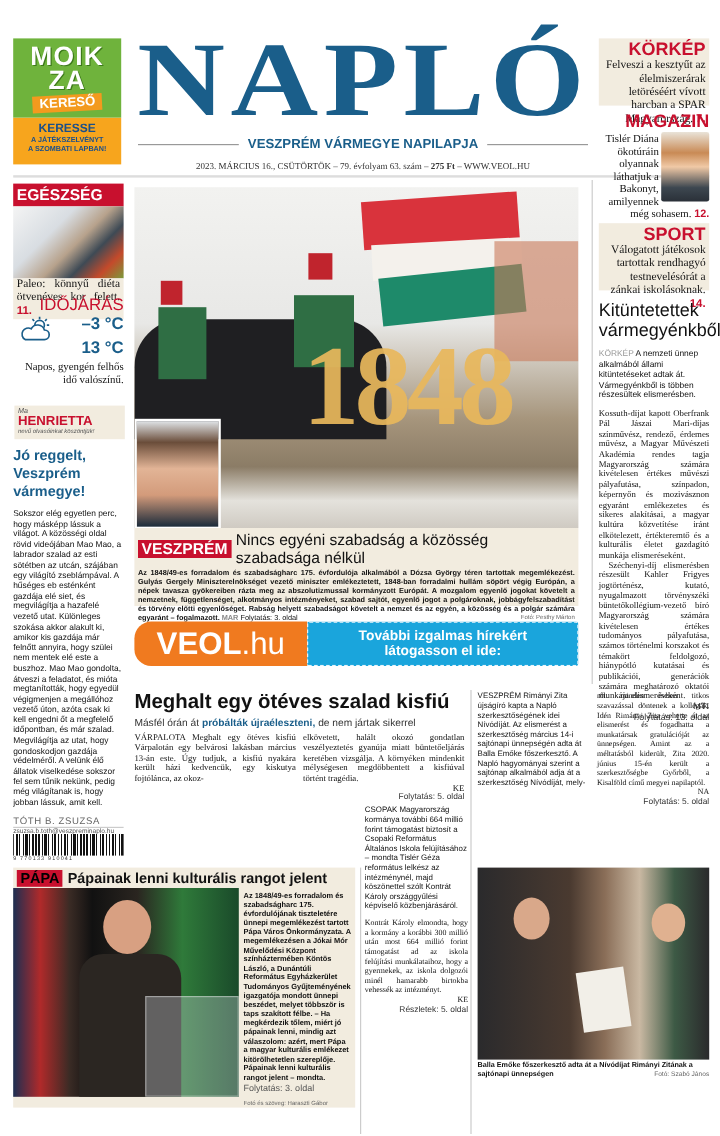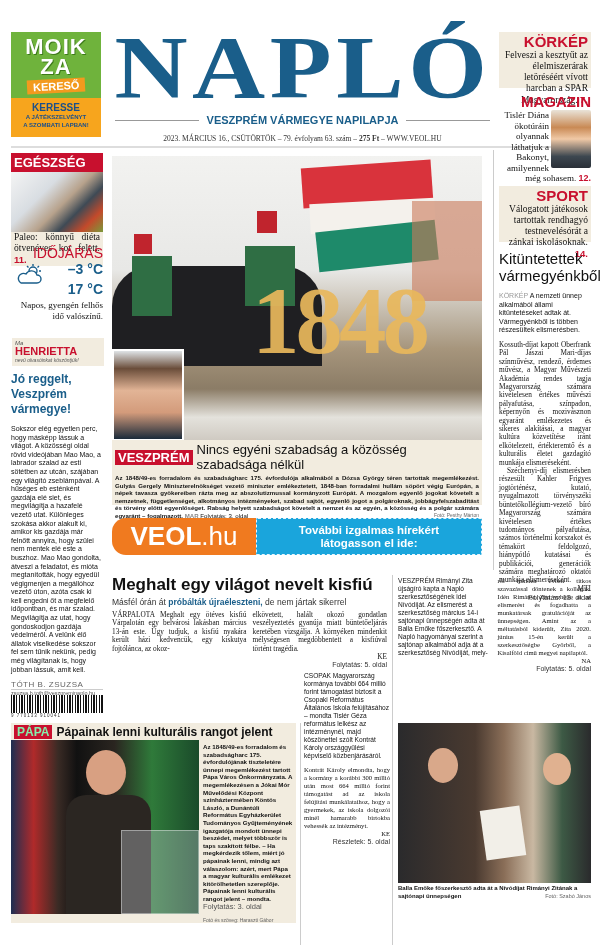--- a/index.html
+++ b/index.html
@@ -106,21 +106,21 @@
   <div style="position:absolute;left:4px;top:18px;width:30px;height:24px">
     <svg width="30" height="24" viewBox="0 0 30 24">
         <g fill="none" stroke="#1a5e8a" stroke-width="1.4">
           <circle cx="18" cy="8" r="4"></circle>
           <path d="M18 1v2M24 3l-1.5 1.5M26 8h-2M12 3l1.5 1.5"></path>
           <path d="M6 20h16a4 4 0 0 0 0-8 6 6 0 0 0-11-1 4.5 4.5 0 0 0-5 9z" fill="#fff"></path>
         </g>
       </svg>
   </div>
   <div class="sans blue" style="text-align:right;font-weight:900;font-size:14px">–3 °C</div>
-  <div class="sans blue" style="text-align:right;font-weight:900;font-size:14px;margin-top:4px">17 °C</div>
+  <div class="sans blue" style="text-align:right;font-weight:900;font-size:14px;margin-top:4px">13 °C</div>
   <div style="text-align:right;font-size:9px;line-height:11px;margin-top:3px">Napos, gyengén felhős idő valószínű.</div>
 </div>
 
 <div class="abs beige" style="left:12px;top:338px;width:92px;height:28px;padding:2px 3px">
   <div class="sans" style="font-size:6px;font-style:italic;color:#555">Ma</div>
   <div class="sans red" style="font-weight:900;font-size:11px;line-height:11px">HENRIETTA</div>
   <div class="sans" style="font-size:5px;font-style:italic;color:#555">nevű olvasóinkat köszöntjük!</div>
 </div>
 
 <div class="abs" style="left:11px;top:372px;width:92px">
@@ -166,21 +166,21 @@
   <div class="sans" style="flex:1;background:#f07a1f;color:#fff;font-size:26px;line-height:37px;text-align:center;border-radius:14px 0 0 14px">
     <b>VEOL</b><span>.hu</span>
   </div>
   <div class="sans" style="flex:0 0 226px;background:#1aa5dc;color:#fff;font-weight:700;font-size:11.5px;line-height:13px;text-align:center;padding-top:5px;border:1px dashed #e8f4fb;border-radius:2px">
     <div>További izgalmas hírekért</div>
     <div>látogasson el ide:</div>
   </div>
 </div>
 
 <div class="abs" style="left:112px;top:575px;width:275px">
-  <div class="sans" style="font-weight:700;font-size:17px;line-height:20px">Meghalt egy világot nevelt kisfiú</div>
+  <div class="sans" style="font-weight:700;font-size:17px;line-height:20px">Meghalt egy ötéves szalad kisfiú</div>
   <div class="sans" style="font-size:8.5px;color:#333;margin-top:2px">
     <span>Másfél órán át</span>
     <b style="color:#1a5e8a">próbálták újraéleszteni,</b>
     <span>de nem jártak sikerrel</span>
   </div>
   <div style="display:flex;gap:6px;margin-top:4px">
     <div class="body-serif" style="flex:1">VÁRPALOTA Meghalt egy ötéves kisfiú Várpalotán egy belvárosi lakásban március 13-án este. Úgy tudjuk, a kisfiú nyakára került házi kedvencük, egy kiskutya fojtóláncа, az okoz-</div>
     <div style="flex:1">
       <div class="body-serif">elkövetett, halált okozó gondatlan veszélyeztetés gyanúja miatt büntetőeljárás keretében vizsgálja. A környéken mindenkit mélységesen megdöbbentett a kisfiúval történt tragédia.</div>
       <div class="body-serif" style="text-align:right">KE</div>
@@ -206,21 +206,21 @@
   <div style="position:absolute;left:145px;top:30px;width:28px;height:32px;border-radius:50%;background:#e0b190"></div>
   <div style="position:absolute;left:85px;top:85px;width:40px;height:50px;background:#f2efe8;transform:rotate(-8deg)"></div>
 </div>
 <div class="abs sans" style="left:398px;top:885px;width:193px;font-size:6px;line-height:7.5px">
   <b>Balla Emőke főszerkesztő adta át a Nívódíjat Rimányi Zitának a sajtónapi ünnepségen</b>
   <span style="float:right;color:#666;font-size:5.5px">Fotó: Szabó János</span>
 </div>
 
 <div class="abs beige" style="left:11px;top:723px;width:285px;height:200px">
   <div style="display:flex;align-items:center;gap:4px;padding:2px 3px 0">
-    <span class="sans" style="background:#c8102e;color:#86efac;font-weight:900;font-size:12px;padding:0 3px">PÁPA</span>
+    <span class="sans" style="background:#c8102e;color:#000000;font-weight:900;font-size:12px;padding:0 3px">PÁPA</span>
     <span class="sans" style="font-weight:700;font-size:12px">Pápainak lenni kulturális rangot jelent</span>
   </div>
 </div>
 <div class="abs photo" style="left:11px;top:740px;width:188px;height:174px;background:linear-gradient(90deg,#1d2e52 0%,#b02a2a 12%,#3a2b25 25%,#111 35%,#2a2520 55%,#2f7a3a 75%,#1a4a2a 100%)">
   <div style="position:absolute;left:75px;top:10px;width:40px;height:45px;border-radius:50%;background:#d8a082"></div>
   <div style="position:absolute;left:55px;top:55px;width:85px;height:120px;background:#2b2622;border-radius:20px 20px 0 0"></div>
   <div style="position:absolute;left:110px;top:90px;width:78px;height:84px;background:rgba(200,210,215,.35);border:1px solid rgba(255,255,255,.4)"></div>
 </div>
 <div class="abs" style="left:203px;top:743px;width:90px">
   <div class="sans" style="font-size:6.2px;line-height:7.6px;font-weight:700">Az 1848/49-es forradalom és szabadságharc 175. évfordulójának tiszteletére ünnepi megemlékezést tartott Pápa Város Önkormányzata. A megemlékezésen a Jókai Mór Művelődési Központ színháztermében Köntös László, a Dunántúli Református Egyházkerület Tudományos Gyűjteményének igazgatója mondott ünnepi beszédet, melyet többször is taps szakított félbe. – Ha megkérdezik tőlem, miért jó pápainak lenni, mindig azt válaszolom: azért, mert Pápa a magyar kulturális emlékezet kitörölhetetlen szereplője. Pápainak lenni kulturális rangot jelent – mondta.</div>

